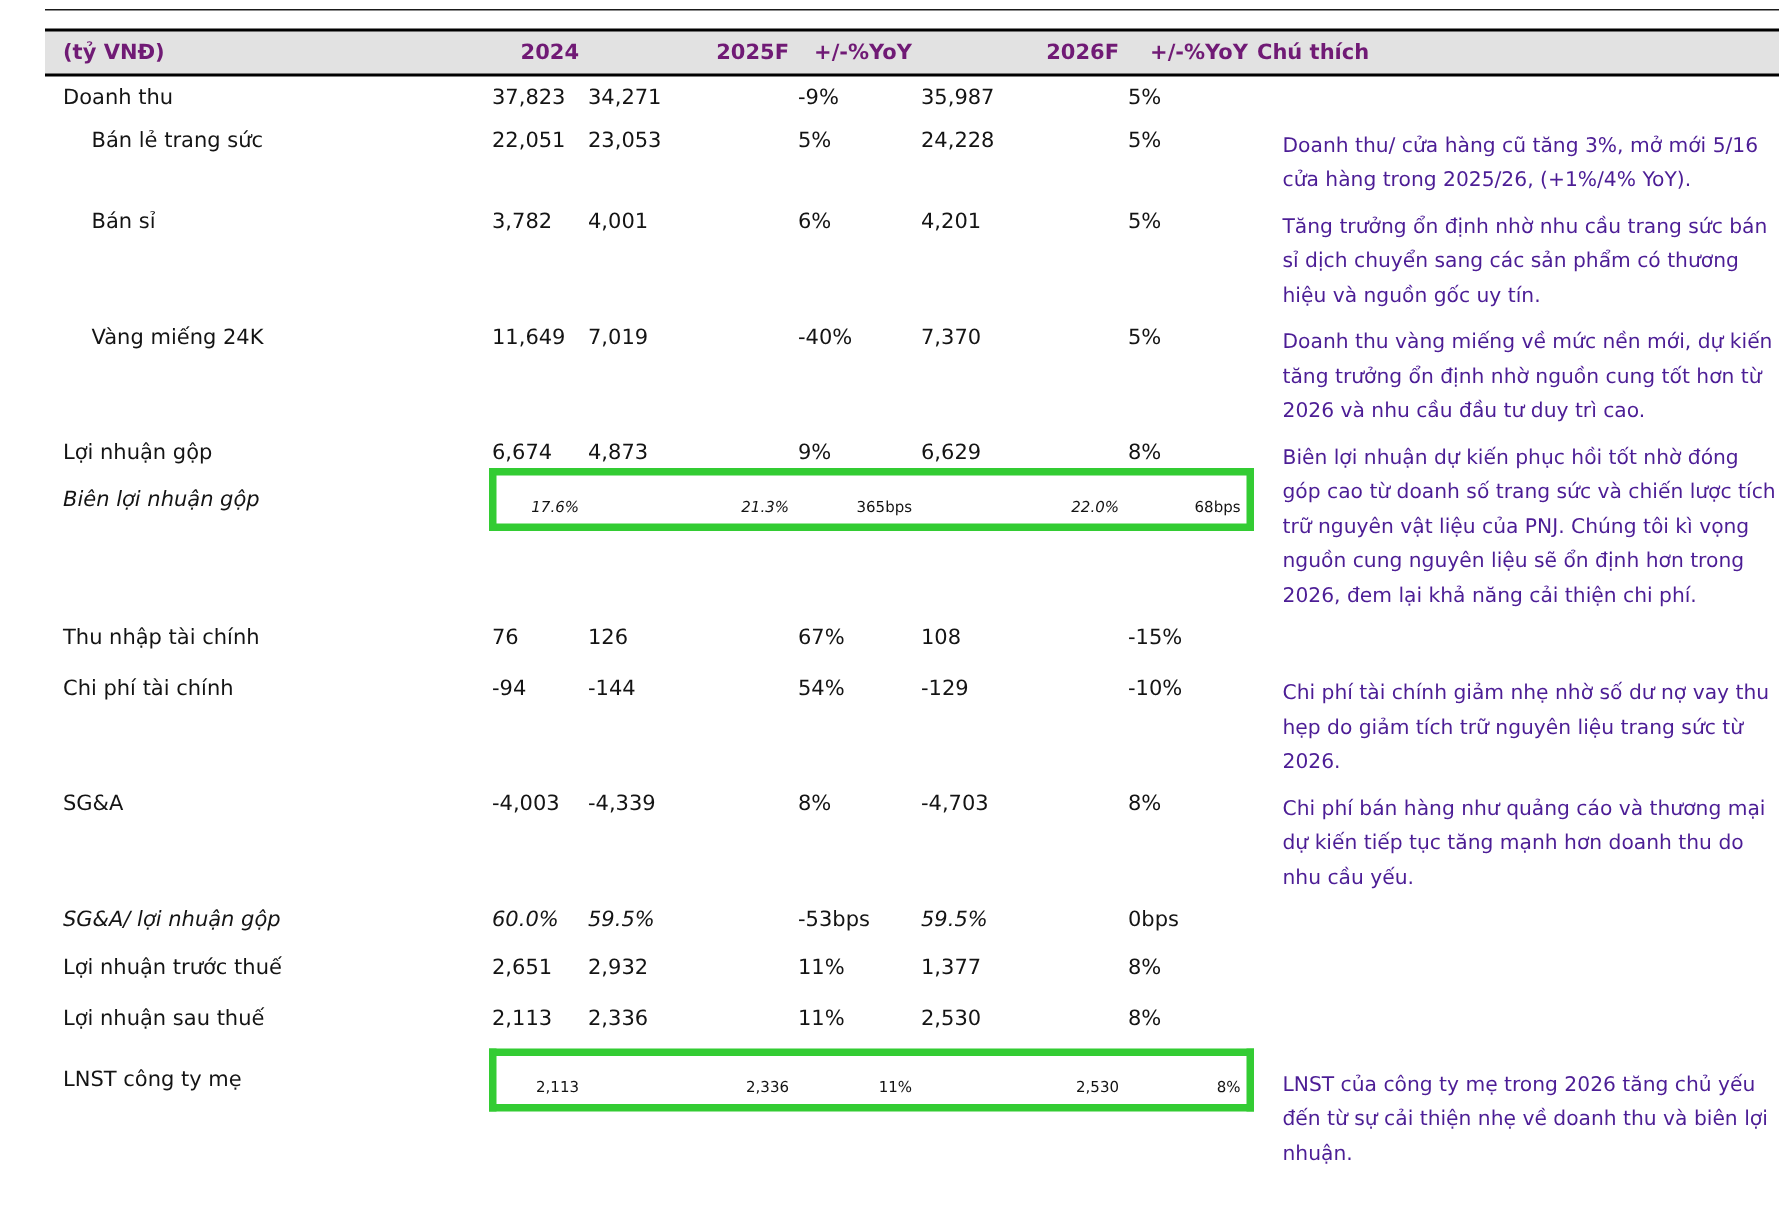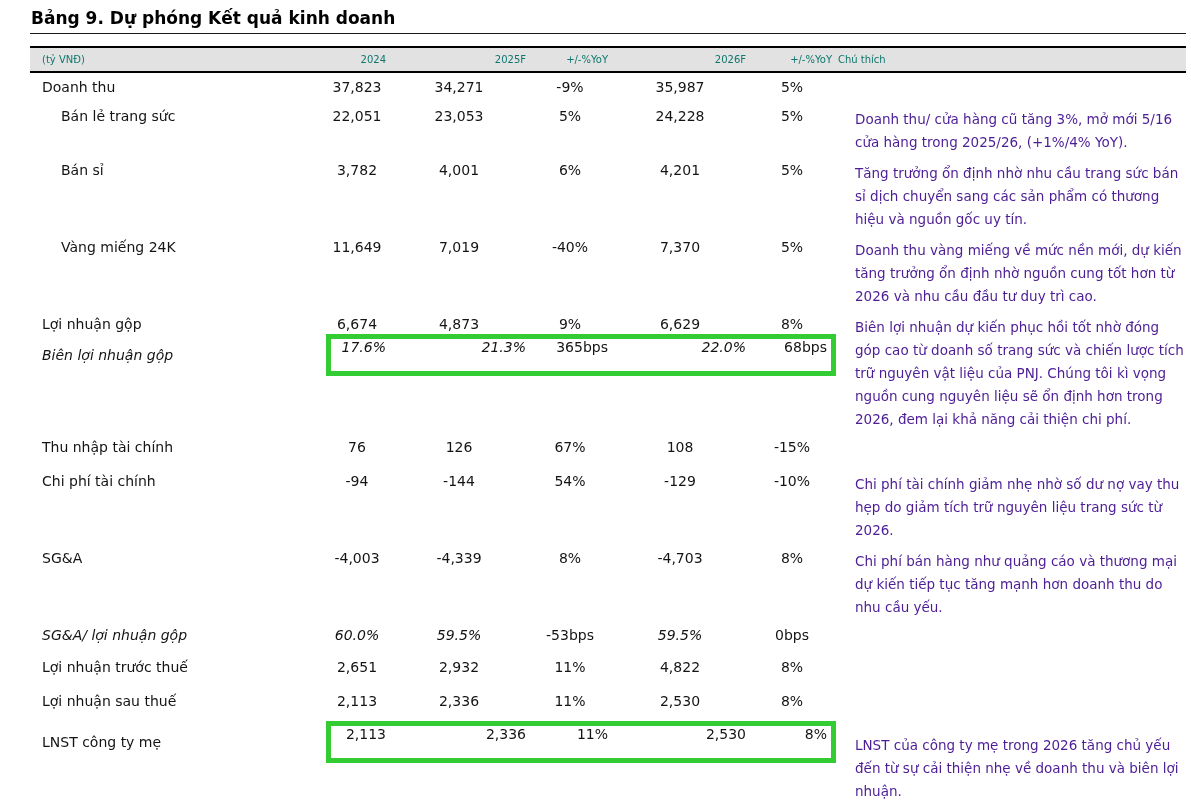--- a/index.html
+++ b/index.html
@@ -17,56 +17,55 @@
     padding: 2px 0 5px 1px; letter-spacing: 0;
   }
   .title-rule { width: 1156px; border-bottom: 1.5px solid #1a1a1a; }
   table.fin {
     width: 1156px; border-collapse: collapse; table-layout: fixed;
     margin-top: 12px;
   }
   thead th {
     background: var(--header-bg, #e2e2e2);
     border-top: 2px solid #000; border-bottom: 2px solid #000;
-    font-size: 10px; font-weight: normal; color: #0f766e;
+    font-size: 14px; font-weight: bold; color: #701a75;
     padding: 6px 4px 6px 2px; text-align: right; vertical-align: middle;
   }
   thead th.lab { text-align: left; padding-left: 12px; }
   thead th.note-h { text-align: left; }
   td {
     vertical-align: top; font-size: 14px;
     padding: 6px 4px 2px 2px;
   }
   td.lab { text-align: left; padding-left: 12px; }
   td.lab.ind { padding-left: 31px; }
-  td.num { text-align: center; }
+  td.num { text-align: left; }
   td.note {
     font-size: 13.5px; line-height: 23px; color: #4c1d95;
     padding-left: 19px; padding-right: 2px; text-align: left;
   }
   tr.bold td.lab, tr.bold td.num, tr.bold .hlbox { font-weight: normal; }
   tr.ital td.lab, tr.ital td.num, tr.ital .hlbox { font-style: italic; }
   tr.ital td.num.up, tr.ital td.hlcell.up .hlbox { font-style: normal; }
   
   td.hlcell { padding: 0; }
   .hlbox {
     border-top: 5px solid var(--green, #33cc33);
     border-bottom: 5px solid var(--green, #33cc33);
-    padding: 0 4px 7px 2px; text-align: right; font-size: 14px;
+    padding: 16px 4px 7px 2px; text-align: right; font-size: 10px;
     height: 42px;
   }
   .hlbox.first { border-left: 5px solid var(--green, #33cc33); }
   .hlbox.last  { border-right: 5px solid var(--green, #33cc33); }
   tr.hl td.lab, tr.hl td.note { padding-top: 13px; }
 </style>
 </head>
 <body>
 
 <div class="page">
-  <div class="title">Bảng 9. Dự phóng Kết quả kinh doanh</div>
   <div class="title-rule"></div>
 
   <table class="fin">
     <colgroup>
       <col style="width:296px">
         <col style="width:64px">
         <col style="width:140px">
       <col style="width:82px">
         <col style="width:138px">
         <col style="width:86px">
@@ -181,21 +180,21 @@
         <td class="num up">-53bps</td>
         <td class="num">59.5%</td>
         <td class="num up">0bps</td>
         <td class="note"></td>
       </tr>
       <tr class="bold">
         <td class="lab" style="height:34px">Lợi nhuận trước thuế</td>
         <td class="num">2,651</td>
         <td class="num">2,932</td>
         <td class="num">11%</td>
-        <td class="num">4,822</td>
+        <td class="num">1,377</td>
         <td class="num">8%</td>
         <td class="note"></td>
       </tr>
       <tr>
         <td class="lab" style="height:34px">Lợi nhuận sau thuế</td>
         <td class="num">2,113</td>
         <td class="num">2,336</td>
         <td class="num">11%</td>
         <td class="num">2,530</td>
         <td class="num">8%</td>

